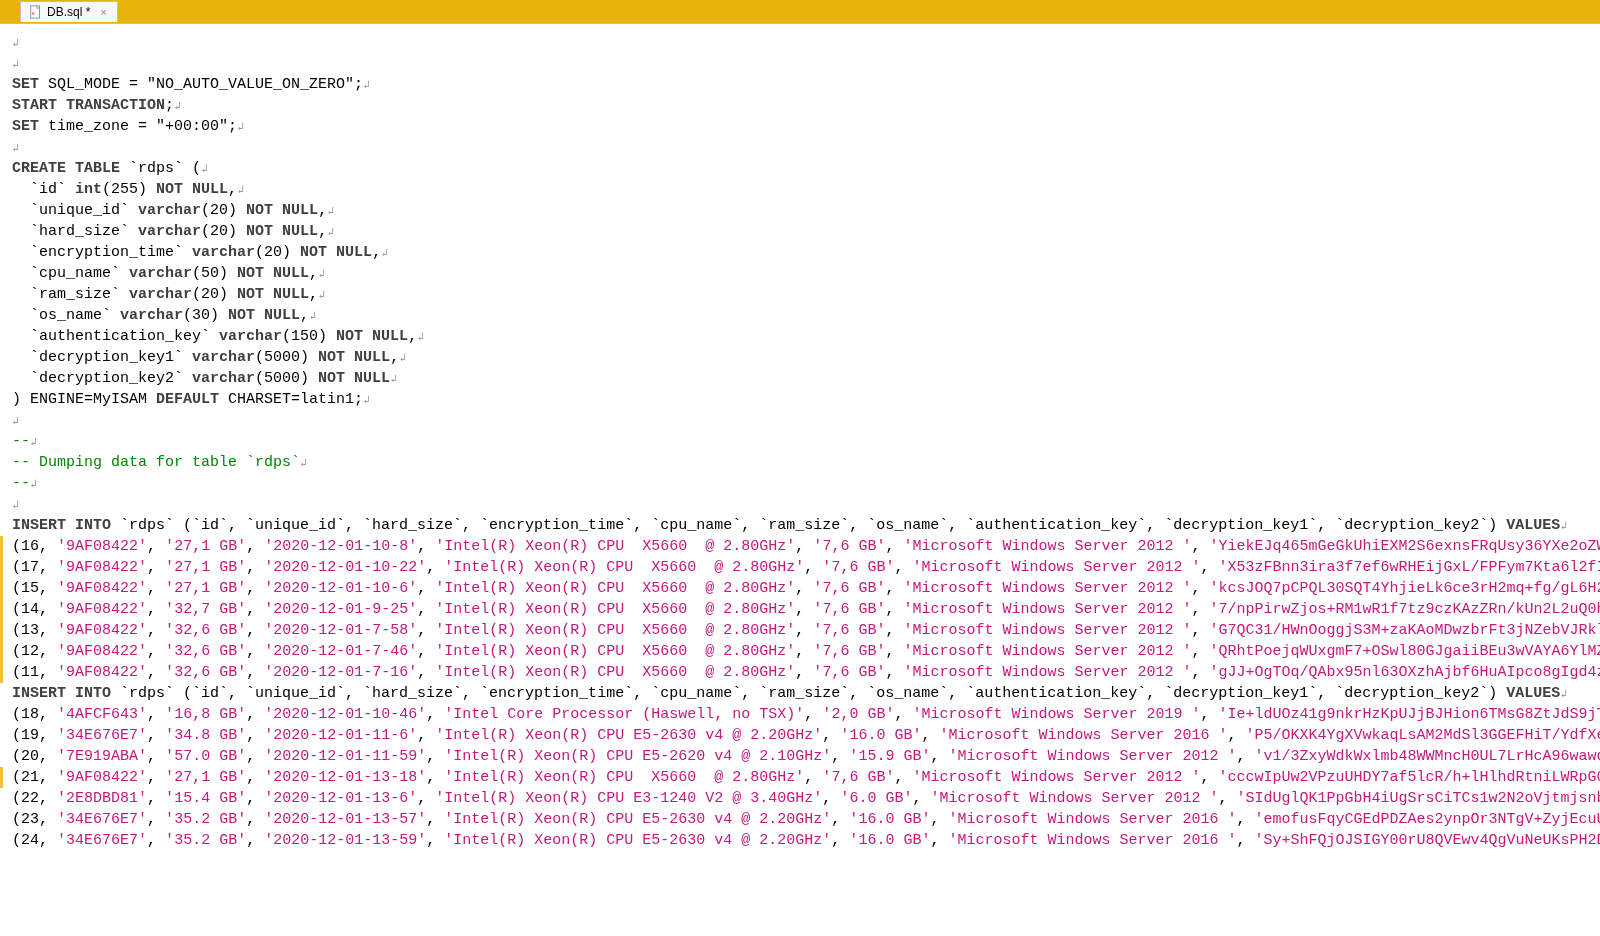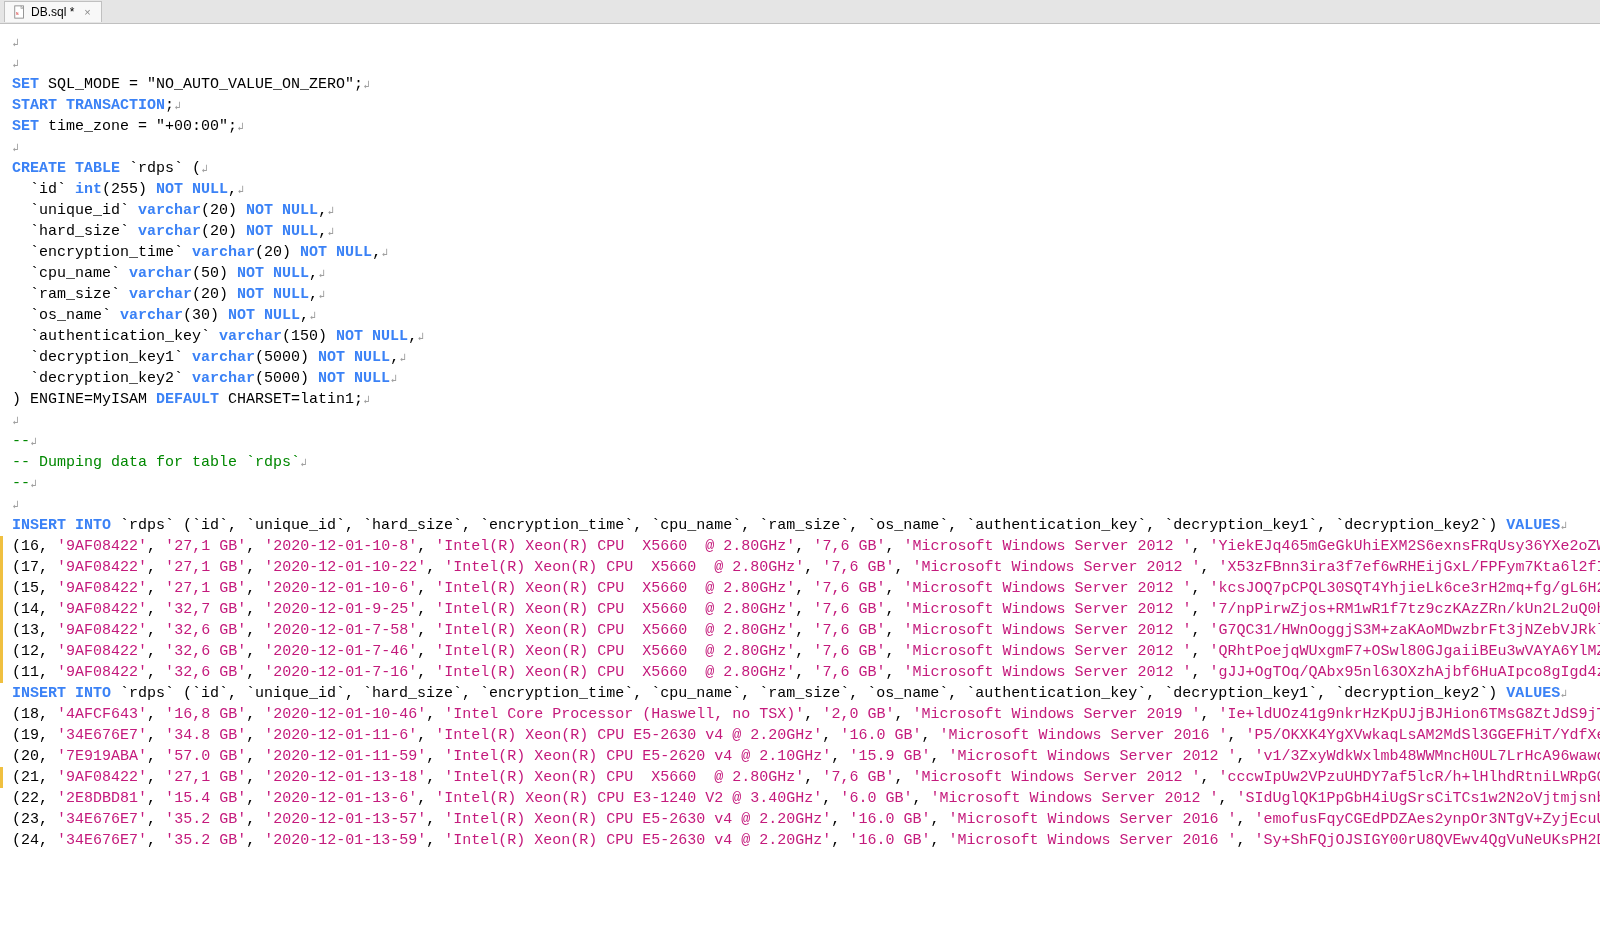--- a/index.html
+++ b/index.html
@@ -3,26 +3,26 @@
   <meta charset="utf-8">
   <style>
     * { margin: 0; padding: 0; box-sizing: border-box; }
     body {
       font-family: Consolas, 'Courier New', monospace;
       font-size: 14px;
       background: #fff;
       overflow: hidden;
     }
     .tab-bar {
-      background: #e5e5e5;
+      background: #eab308;
       border-bottom: 1px solid #c0c0c0;
       display: flex;
       height: 24px;
       align-items: center;
-      padding: 0 4px;
+      padding: 0 20px;
     }
     .tab {
       display: flex;
       align-items: center;
       gap: 4px;
       padding: 3px 8px;
       background: #f8f8f8;
       border: 1px solid #c0c0c0;
       border-bottom: none;
       font-family: 'Segoe UI', Tahoma, sans-serif;
@@ -45,21 +45,21 @@
       padding: 8px 12px;
       font-family: Consolas, 'Courier New', monospace;
       font-size: 15px;
       line-height: 1.4;
       white-space: pre;
       overflow: auto;
       height: calc(100vh - 24px);
       color: #000;
     }
     .line { white-space: pre; }
-    .kw { color: #3b82f6; font-weight: bold; }
+    .kw { color: #404040; font-weight: bold; }
     .ident { color: #000; }
     .str { color: #c41a7c; }
     .cmt { color: #008800; }
     .eol { color: #a0a0a0; font-size: 11px; }
     .changed {
       border-left: 3px solid #f0c040;
       margin-left: -12px;
       padding-left: 9px;
     }
   </style>

